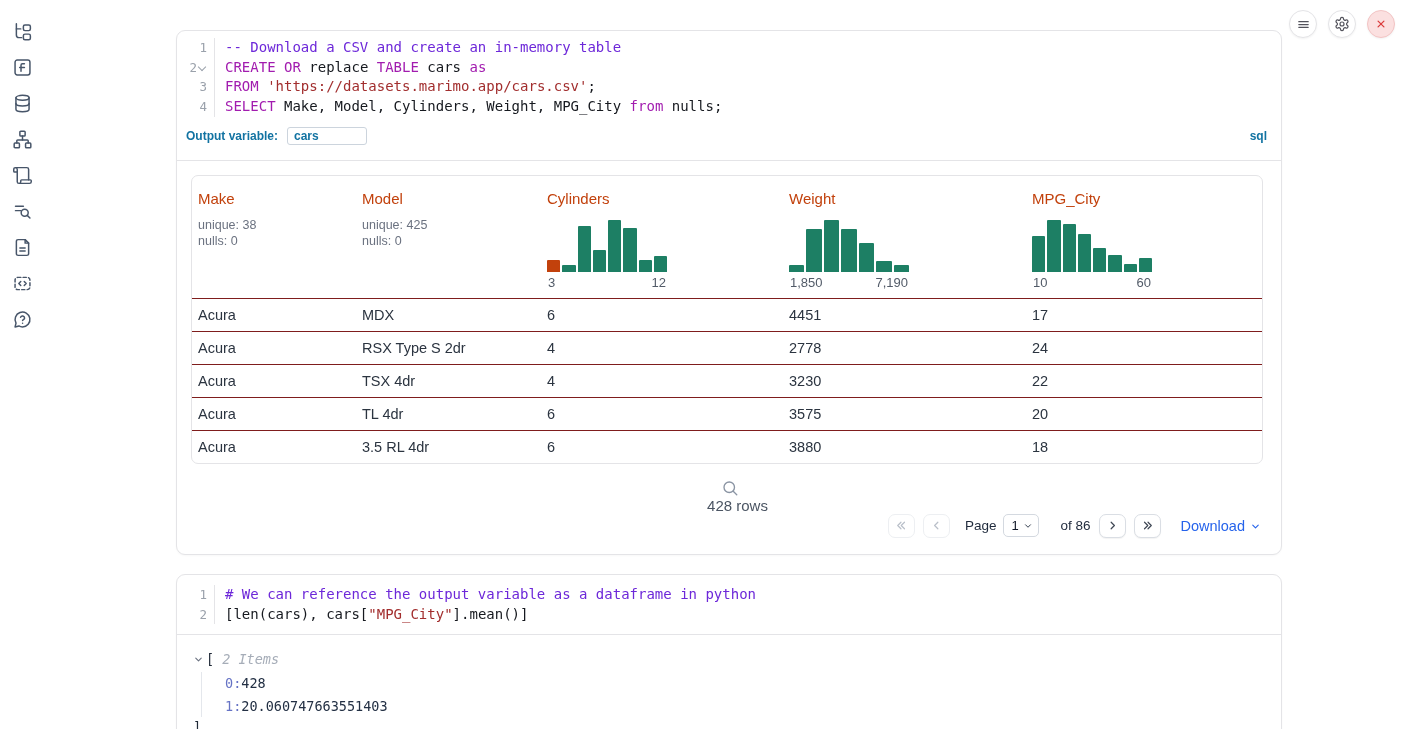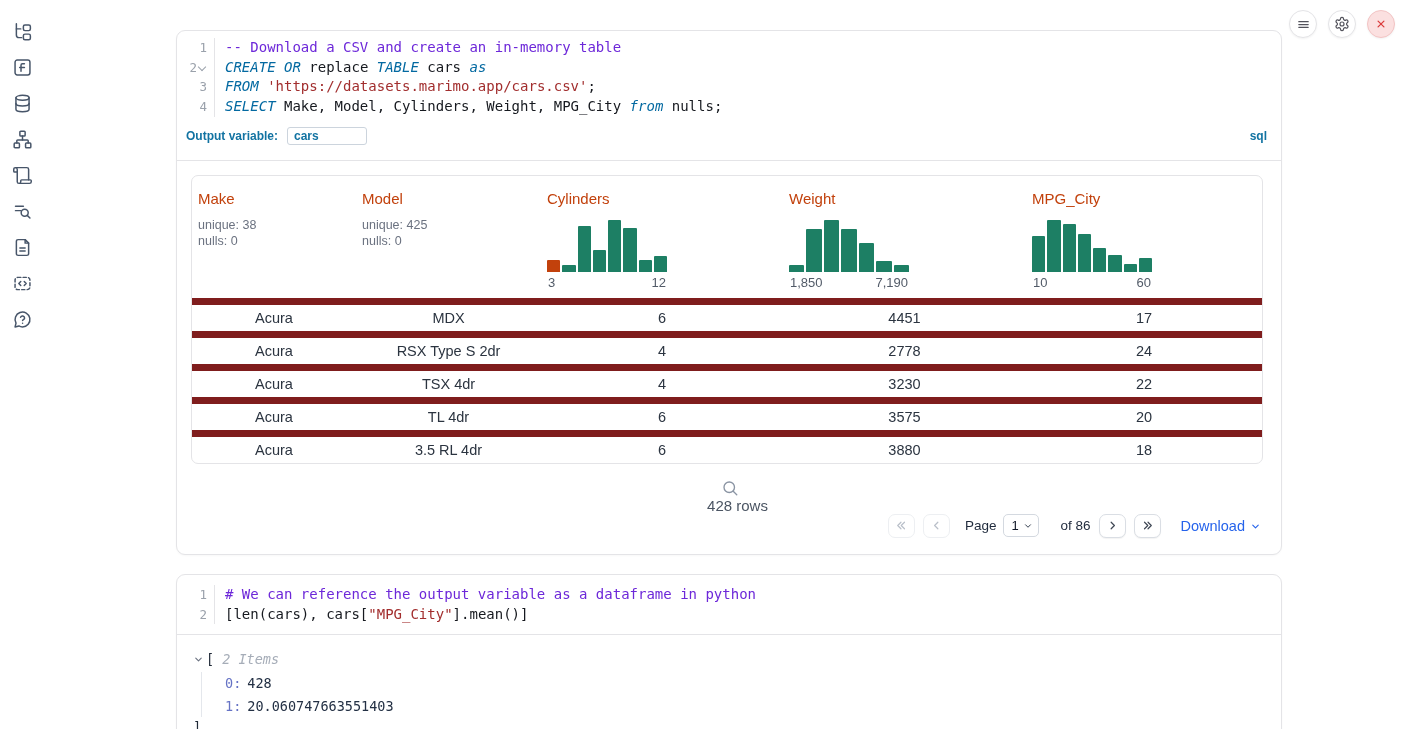--- a/index.html
+++ b/index.html
@@ -31,21 +31,21 @@
   .code-block.bordered { border-bottom:1px solid #e4e4e7; padding:10px 0; }
   .code-line { display:flex; }
   .gutter { flex:0 0 38px; display:flex; justify-content:flex-end; align-items:center;
     gap:1px; padding-right:7px; border-right:1px solid #e4e4e7;
     color:#9aa1ab; font-size:12.5px; }
   .fold { width:9px; height:9px; display:inline-block; position:relative; }
   .fold::before { content:""; position:absolute; left:1px; top:1px; width:5px; height:5px;
     border-right:1.4px solid #9aa1ab; border-bottom:1.4px solid #9aa1ab;
     transform:rotate(45deg); }
   .ctext { padding-left:10px; white-space:pre; color:#16191f; }
-  .tok.kw  { color:#0369a1;font-style:italic; }
+  .tok.kw  { color:#a21caf; }
   .tok.com { color:#6d28d9; }
   .tok.str { color:#a22e2e; }
 
   
   .outvar-row { display:flex; align-items:center; padding:4px 14px 15px 9px;
     border-bottom:1px solid #e4e4e7; }
   .outvar-label { color:#1273a2; font-weight:bold; font-size:12px; }
   .outvar-input { margin-left:9px; width:80px; height:18px; border:1px solid #ccd4dd;
     border-radius:3px; font-size:12px; font-weight:bold; color:#1273a2;
     padding:0 6px; font-family:"Liberation Sans", sans-serif; outline:none; }
@@ -56,21 +56,21 @@
   .table-panel { border:1px solid #e4e4e7; border-radius:7px; overflow:hidden; }
   .thead, .tr { display:grid; grid-template-columns:164px 185px 242px 243px 1fr; }
   .th { padding:14px 6px 8px; }
   .th-title { font-size:15px; color:#c2410c; display:block; }
   .th-stats { margin-top:10px; font-size:12.5px; color:#6b7280; line-height:16.5px; }
   .hist-wrap { margin-top:13px; }
   .hist { width:120px; height:52px; display:flex; align-items:flex-end; gap:2px; }
   .bar { flex:1; border-radius:1px 1px 0 0; }
   .hist-labels { width:120px; display:flex; justify-content:space-between;
     font-size:13px; color:#525b68; margin-top:3px; padding:0 1px; }
-  .tr { border-top:7px solid #7f1d1d; height:33px; align-items:center;text-align:center; }
+  .tr { border-top:1px solid #7f1d1d; height:33px; align-items:center; }
   .td { padding:0 6px; font-size:14.5px; color:#2b3440; }
 
   
   .table-footer { display:flex; align-items:center; padding:15px 2px 10px 8px;flex-direction:column; }
   .search-icon { width:18px; height:18px; color:#8a94a3; cursor:pointer; }
   .row-count { margin-left:15px; font-size:15px; color:#4b5563; }
   .pager { margin-left:auto; display:flex; align-items:center; }
   .pg-btn { width:27px; height:24px; border:1px solid #dadee4; border-radius:7px;
     background:#fff; display:flex; align-items:center; justify-content:center;
     color:#3f4754; box-shadow:0 1px 1px rgba(0,0,0,.05); cursor:pointer; margin-left:8px; }
@@ -88,21 +88,21 @@
 
   
   .tree-out { padding:14px 16px 16px; font-family:"DejaVu Sans Mono", monospace;
     font-size:13.5px; color:#1f2937; }
   .tree-head { display:flex; align-items:center; line-height:21px; }
   .tree-chevron { width:11px; height:11px; color:#6b7280; margin-right:2px; cursor:pointer; }
   .items-label { color:#a6adb8; font-style:italic; margin-left:8px; }
   .tree-body { margin-left:8px; border-left:1px solid #e4e7ec; padding-left:23px; margin-top:2px; }
   .tree-entry { line-height:22.5px; }
   .tree-key { color:#6673c5; }
-  .tree-val { color:#233044; margin-left:6px; }
+  .tree-val { color:#233044; margin-left:0; }
   .tree-close { line-height:20px; display:block; }
 </style>
 </head>
 <body>
 
 <nav class="sidebar">
   <span class="side-icon">
     <svg viewBox="0 0 24 24" fill="none" stroke="currentColor" stroke-width="1.7" stroke-linecap="round" stroke-linejoin="round">
       <path d="M5 3v13c0 1.7 1.3 3 3 3h3"></path>
         <path d="M5 9h5"></path>

